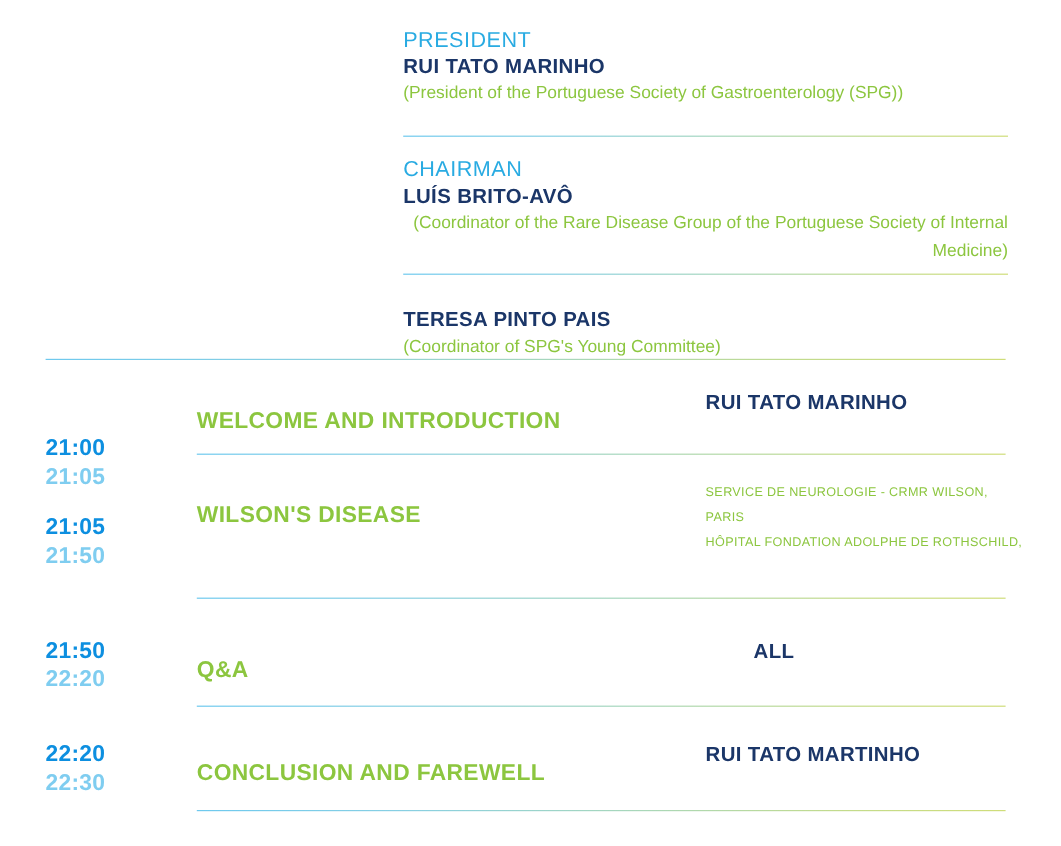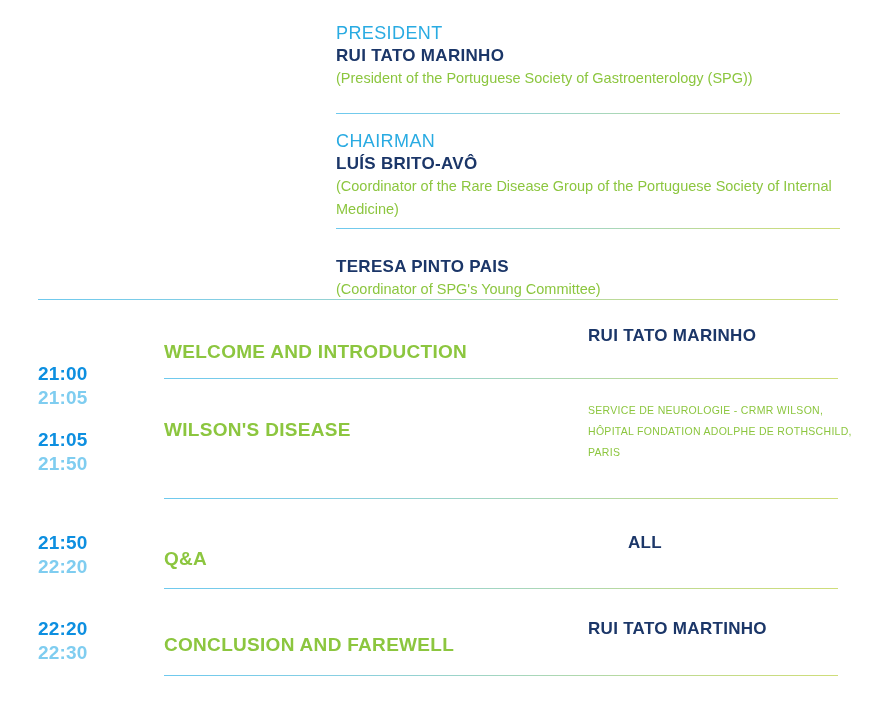--- a/index.html
+++ b/index.html
@@ -55,20 +55,21 @@
     font-weight: bold;
     color: #1b3668;
     letter-spacing: 0.3px;
     line-height: 23px;
     white-space: nowrap;
   }
   .official-affil {
     font-size: 14.5px;
     color: #8cc63f;
     line-height: 23px;
+    text-align: right;
   }
   .grad-rule {
     height: 1px;
     border: 0;
     margin: 0;
     background: linear-gradient(to right, #6ec9ee 0%, #87cfe3 25%, #a9d7b9 55%, #c3db8b 80%, #cfdd79 100%);
   }
   .rule-pres {
     position: absolute;
     left: 336px;
@@ -215,22 +216,22 @@
   </div>
 
   <div class="row" id="row-1">
     <div class="row-time">
       <div class="time-start">21:05</div>
       <div class="time-end">21:50</div>
     </div>
     <div class="row-title">WILSON'S DISEASE</div>
     <div class="row-speaker">
       <div class="speaker-affil">SERVICE DE NEUROLOGIE - CRMR WILSON,</div>
+      <div class="speaker-affil">PARIS</div>
       <div class="speaker-affil">HÔPITAL FONDATION ADOLPHE DE ROTHSCHILD,</div>
-      <div class="speaker-affil">PARIS</div>
     </div>
     <hr class="grad-rule row-rule">
   </div>
 
   <div class="row" id="row-2">
     <div class="row-time">
       <div class="time-start">21:50</div>
       <div class="time-end">22:20</div>
     </div>
     <div class="row-title">Q&amp;A</div>

